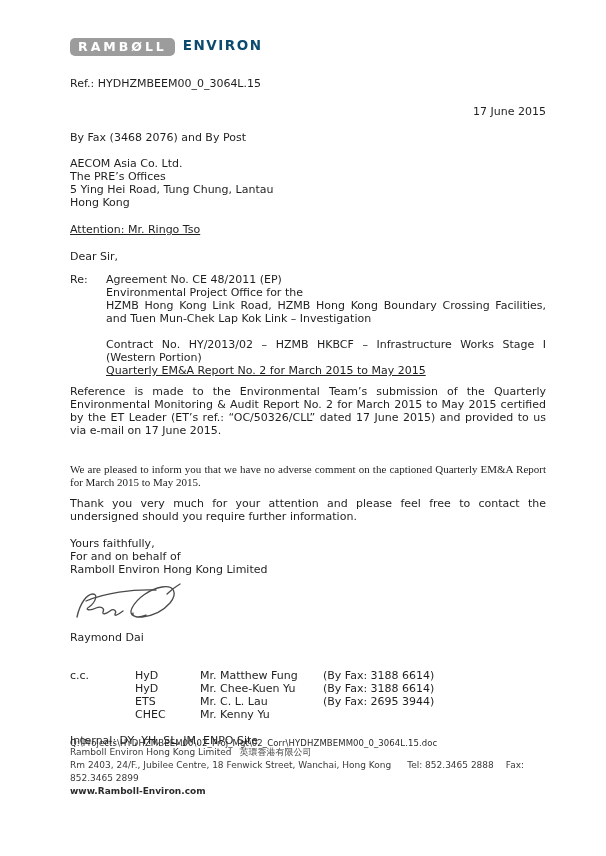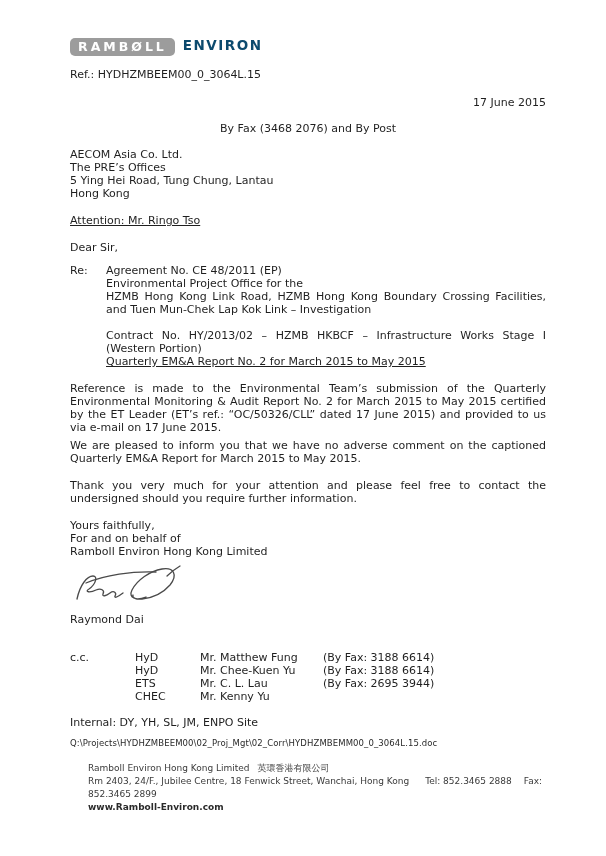--- a/index.html
+++ b/index.html
@@ -30,57 +30,57 @@
   .logo-suffix {
     display:inline-block;
     margin-left:8px;
     color:#0c4a6e;
     font-weight:bold;
     font-size:13.5px;
     letter-spacing:1.5px;
     vertical-align:1px;
   }
 
-  .ref-line   { margin-top:9px; }
+  .ref-line   { margin-top:18px; }
   .date-line  { margin-top:15px; text-align:right; }
-  .delivery-line { margin-top:13px; text-align:center; }
+  .delivery-line { margin-top:13px; text-align:left; }
 
   .recipient  { margin-top:13px; }
   .attention  { margin-top:14px; text-decoration:underline; }
   .salutation { margin-top:14px; }
 
   .re-block { margin-top:10px; display:grid; grid-template-columns:36px 1fr; font-weight:normal; }
   .re-content div.just { text-align:justify; }
   .re-gap { height:13px; }
   .re-underline { text-decoration:underline; }
 
-  .para { margin-top:14px; text-align:justify; }
-  .para.tight { margin-top:5px; }
+  .para { margin-top:8px; text-align:justify; }
+  .para.tight { margin-top:26px;font-family:Liberation Serif, serif; }
 
   .closing { margin-top:14px; }
 
   .signature { margin-top:5px; height:48px; }
   .signature svg { display:block; }
 
   .signer-name { margin-top:2px; }
 
   .cc-block { margin-top:25px; display:grid; grid-template-columns:65px 65px 123px auto; row-gap:0; }
   .cc-block > div { line-height:13px; }
   .cc-label { grid-row:1; }
 
   .internal { margin-top:13px; }
 
   .filepath {
     position:absolute; left:70px; top:737px;
     font-size:8.5px; color:#2a2a2a; letter-spacing:0.1px;
   }
 
   .footer {
-    position:absolute; left:70px; right:40px; top:762px;
-    font-size:9px; line-height:13px; color:#3a3a3a;margin-left:18px;
+    position:absolute; left:70px; right:40px; top:746px;
+    font-size:9px; line-height:13px; color:#3a3a3a;
   }
   .footer .zh { margin-left:8px; color:#4a4a4a; }
   .footer .addr-gap { display:inline-block; width:16px; }
   .footer .tel-gap  { display:inline-block; width:12px; }
   .footer .website  { font-weight:bold; color:#2a2a2a; }
 </style>
 </head>
 <body>
 
 <div class="page">

